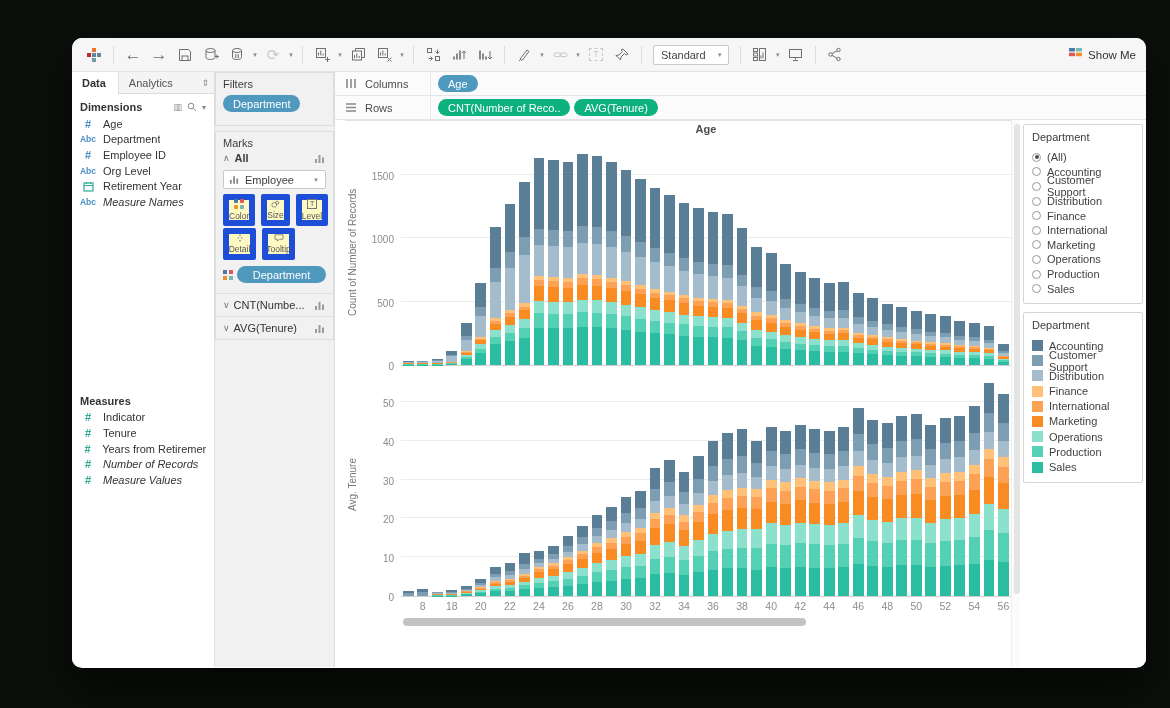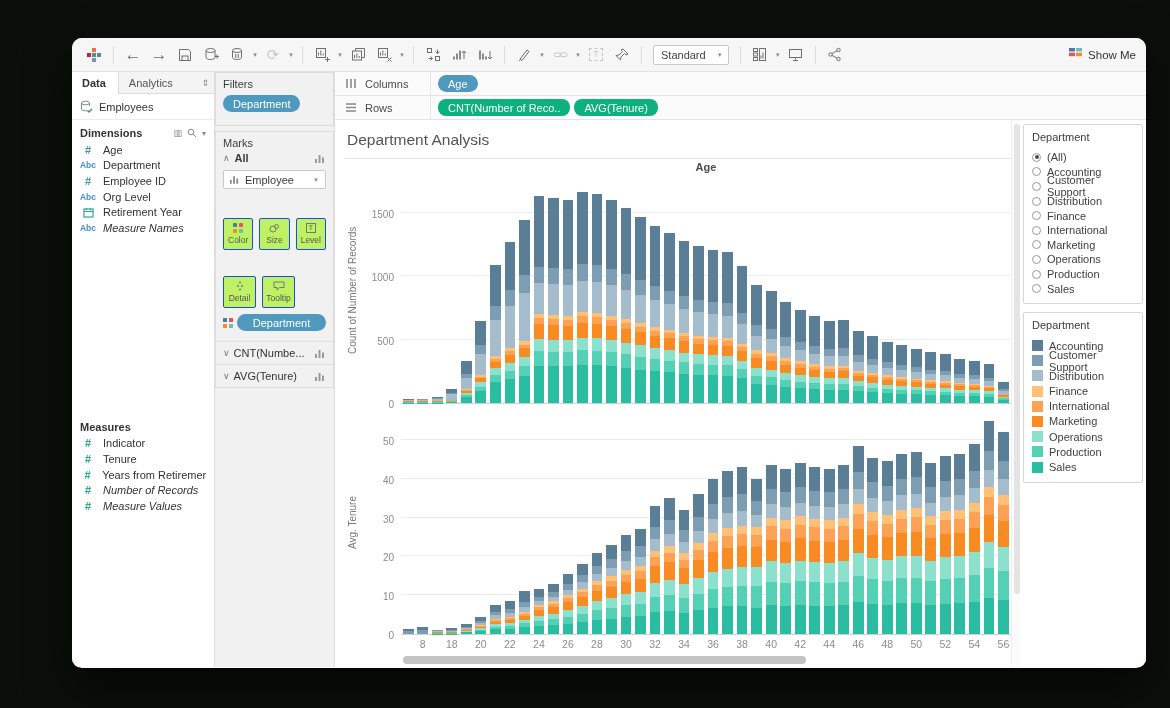--- a/index.html
+++ b/index.html
@@ -33,26 +33,26 @@
   .ic.hash{font-size:11px;}
   .blue{color:#4a90c4;} .green{color:#31a795;}
   .ic.abc{font-size:8.5px;letter-spacing:0;}
   .measures-block{margin-top:178px;}
   
   .shelfpanel{width:120px;background:#f1f1f1;border-right:1px solid #dedede;font-size:11px;color:#3c3c3c;display:flex;flex-direction:column;}
   .scard{border:1px solid #dcdcdc;background:#f1f1f1;margin:0 0 5px 0;padding:5px 7px;}
   .scard .ctitle{color:#3c3c3c;}
   .pill{display:inline-flex;align-items:center;justify-content:center;color:#fff;font-size:11px;height:17px;border-radius:9px;padding:0 10px;white-space:nowrap;overflow:hidden;}
   .pill.blue{background:var(--pill-blue);}
-  .pill.green{background:var(--pill-green);border-radius:8px;}
+  .pill.green{background:var(--pill-green);}
   .marksrow{display:flex;align-items:center;gap:5px;padding:3px 0;}
   .autom{display:flex;align-items:center;gap:5px;background:#fff;border:1px solid #c9c9c9;border-radius:2px;height:19px;padding:0 5px;margin:3px 0 5px 0;}
   .autom .sp{flex:1;}
   .mbtnrow{display:flex;gap:6px;margin:2px 0;}
-  .mbtn{width:33px;height:32px;background:#bef264;border:1px solid #1d4ed8;border-radius:2px;display:flex;flex-direction:column;align-items:center;justify-content:center;gap:2px;font-size:8.5px;color:#555;margin-top:24px;}
+  .mbtn{width:33px;height:32px;background:#fef9c3;border:6px solid #1d4ed8;border-radius:2px;display:flex;flex-direction:column;align-items:center;justify-content:center;gap:2px;font-size:8.5px;color:#555;}
   .dotgrid{display:grid;grid-template-columns:4px 4px;grid-gap:1.5px;}
   .dotgrid i{width:4px;height:4px;border-radius:1px;}
   .minibars svg{display:block;}
   .fieldpillrow{display:flex;align-items:center;gap:4px;margin-top:6px;}
   .mfieldrow{display:flex;align-items:center;gap:4px;padding:5px 7px;border-top:1px solid #e0e0e0;color:#333;}
   .mfieldrow .sp{flex:1;}
   .vee{color:#777;font-size:9px;}
   
   .maincol{flex:1;display:flex;flex-direction:column;background:#fff;min-width:0;}
   .shelfrow{height:24px;display:flex;align-items:center;border-bottom:1px solid #e4e4e4;background:#fbfbfb;font-size:11px;color:#4c4c4c;}
@@ -259,28 +259,20 @@
     </div>
   </div>
 
   <div class="content">
 
     <div class="datapane">
       <div class="tabs">
         <span class="tab active">Data</span>
         <span class="tab inactive">Analytics</span>
         <span class="tabctl">⇕</span>
-      </div>
-      <div class="dsrow">
-        <svg width="13" height="13" viewBox="0 0 13 13">
-            <ellipse cx="5.5" cy="3" rx="4" ry="1.8" fill="none" stroke="#8a8a8a"></ellipse>
-            <path d="M1.5 3v6c0 1 1.8 1.8 4 1.8 .7 0 1.4-.1 2-.2M9.5 3v3.2" fill="none" stroke="#8a8a8a"></path>
-            <path d="M7.5 10.5l1.5 1.5 3-3" fill="none" stroke="#3b7fc4" stroke-width="1.4"></path>
-          </svg>
-        <span>Employees</span>
       </div>
       <div class="secthead">
         <span>Dimensions</span>
         <span class="hicons">
           <span style="font-size:9px;">▥</span>
           <svg width="10" height="10" viewBox="0 0 10 10">
               <circle cx="4" cy="4" r="2.8" fill="none" stroke="#8a8a8a"></circle>
               <path d="M6.2 6.2L9 9" stroke="#8a8a8a"></path>
             </svg>
           <span style="font-size:8px;">▾</span>
@@ -467,21 +459,20 @@
         </span>
         <span class="shelfpills" id="rows-pills">
             <span class="pill green">CNT(Number of Reco..</span>
             <span class="pill green">AVG(Tenure)</span>
           </span>
       </div>
 
       <div class="sheetrow">
 
         <div class="chartarea">
-          <div class="sheettitle">Department Analysis</div>
           <div class="chartwrap">
             <div class="colheader">Age</div>
             <div class="panes">
               <div class="gutters">
                 <div class="gutter g0">
                     <div class="ytick" style="bottom: 0px;">0</div>
                     <div class="ytick" style="bottom: 63.4078px;">500</div>
                     <div class="ytick" style="bottom: 126.816px;">1000</div>
                     <div class="ytick" style="bottom: 190.223px;">1500</div>
                     <div class="ytitle">Count of Number of Records</div>

